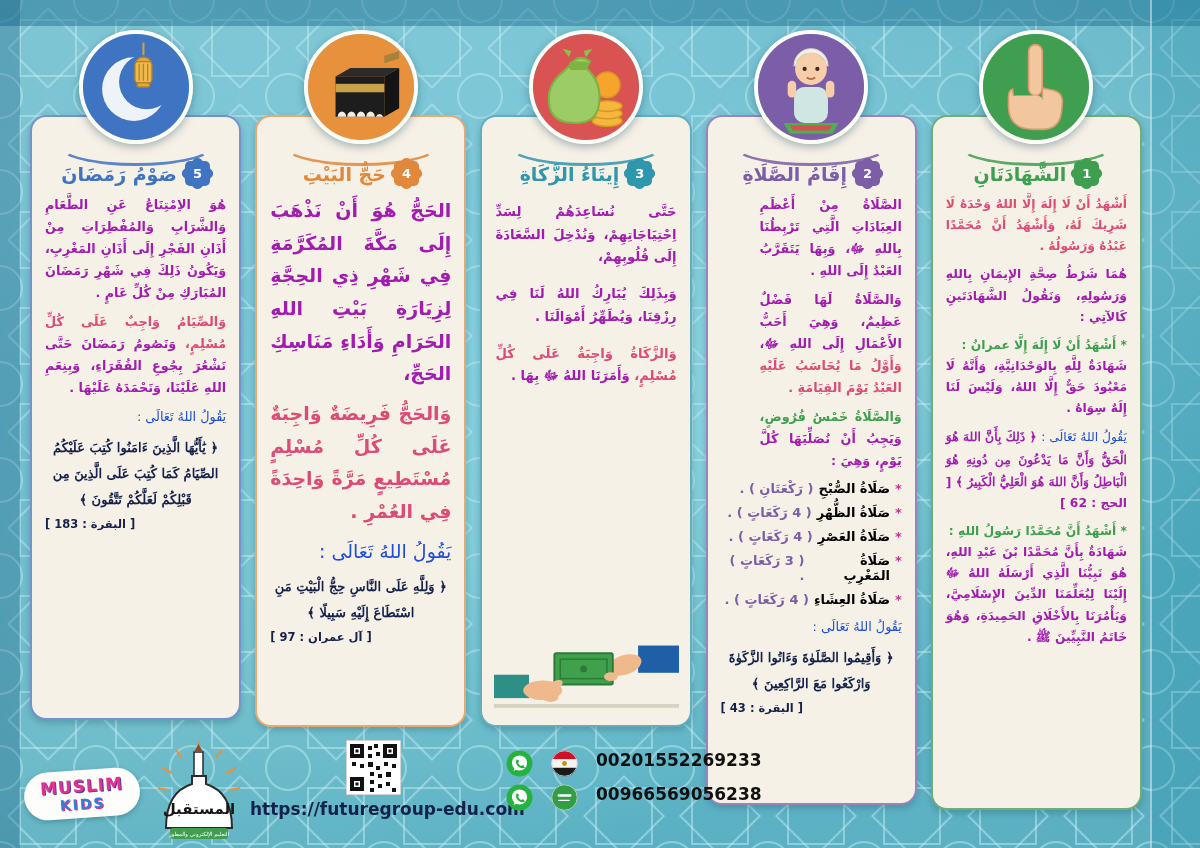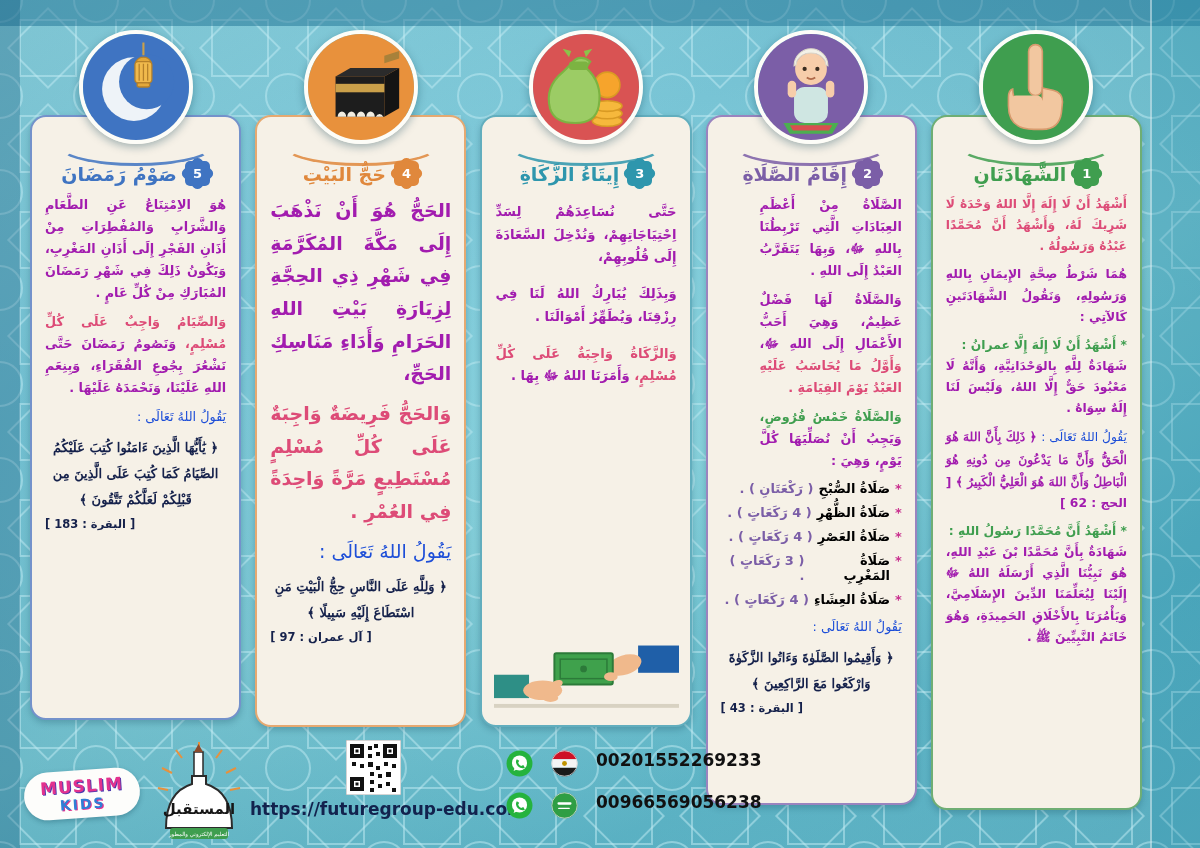--- a/index.html
+++ b/index.html
@@ -61,21 +61,21 @@
   .brand-pill{position:absolute;left:24px;top:770px;width:116px;height:48px;background:#fdfdfb;
     border-radius:26px;display:flex;flex-direction:column;align-items:center;justify-content:center;
     transform:rotate(-4deg);box-shadow:0 2px 5px rgba(10,60,80,.3);line-height:1;}
   .brand1{font-size:17px;font-weight:800;color:#e2328e;letter-spacing:1px;text-shadow:1px 1px 0 #4a3bb0;}
   .brand2{font-size:14px;font-weight:800;color:#2f7fd6;letter-spacing:2px;text-shadow:1px 1px 0 #e2328e;margin-top:2px;}
   .mosque{position:absolute;left:148px;top:740px;width:102px;height:104px;}
   .qr{position:absolute;left:346px;top:740px;width:55px;height:55px;}
   .site{position:absolute;left:250px;top:799px;font-size:17px;font-weight:700;color:#12224d;direction:ltr;}
   .wa-row{position:absolute;display:flex;align-items:flex-start;gap:18px;}
   .wa-row.r1{left:506px;top:750px;}
-  .wa-row.r2{left:506px;top:784px;margin-top:8px;}
+  .wa-row.r2{left:506px;top:784px;}
   .wa-row svg{width:27px;height:27px;flex:none;}
   .wa-num{font-size:17px;font-weight:700;color:#111;direction:ltr;}
 </style>
 </head>
 <body>
 
 <div class="page">
 
   <svg class="bgpat" width="1200" height="848">
     <defs>

